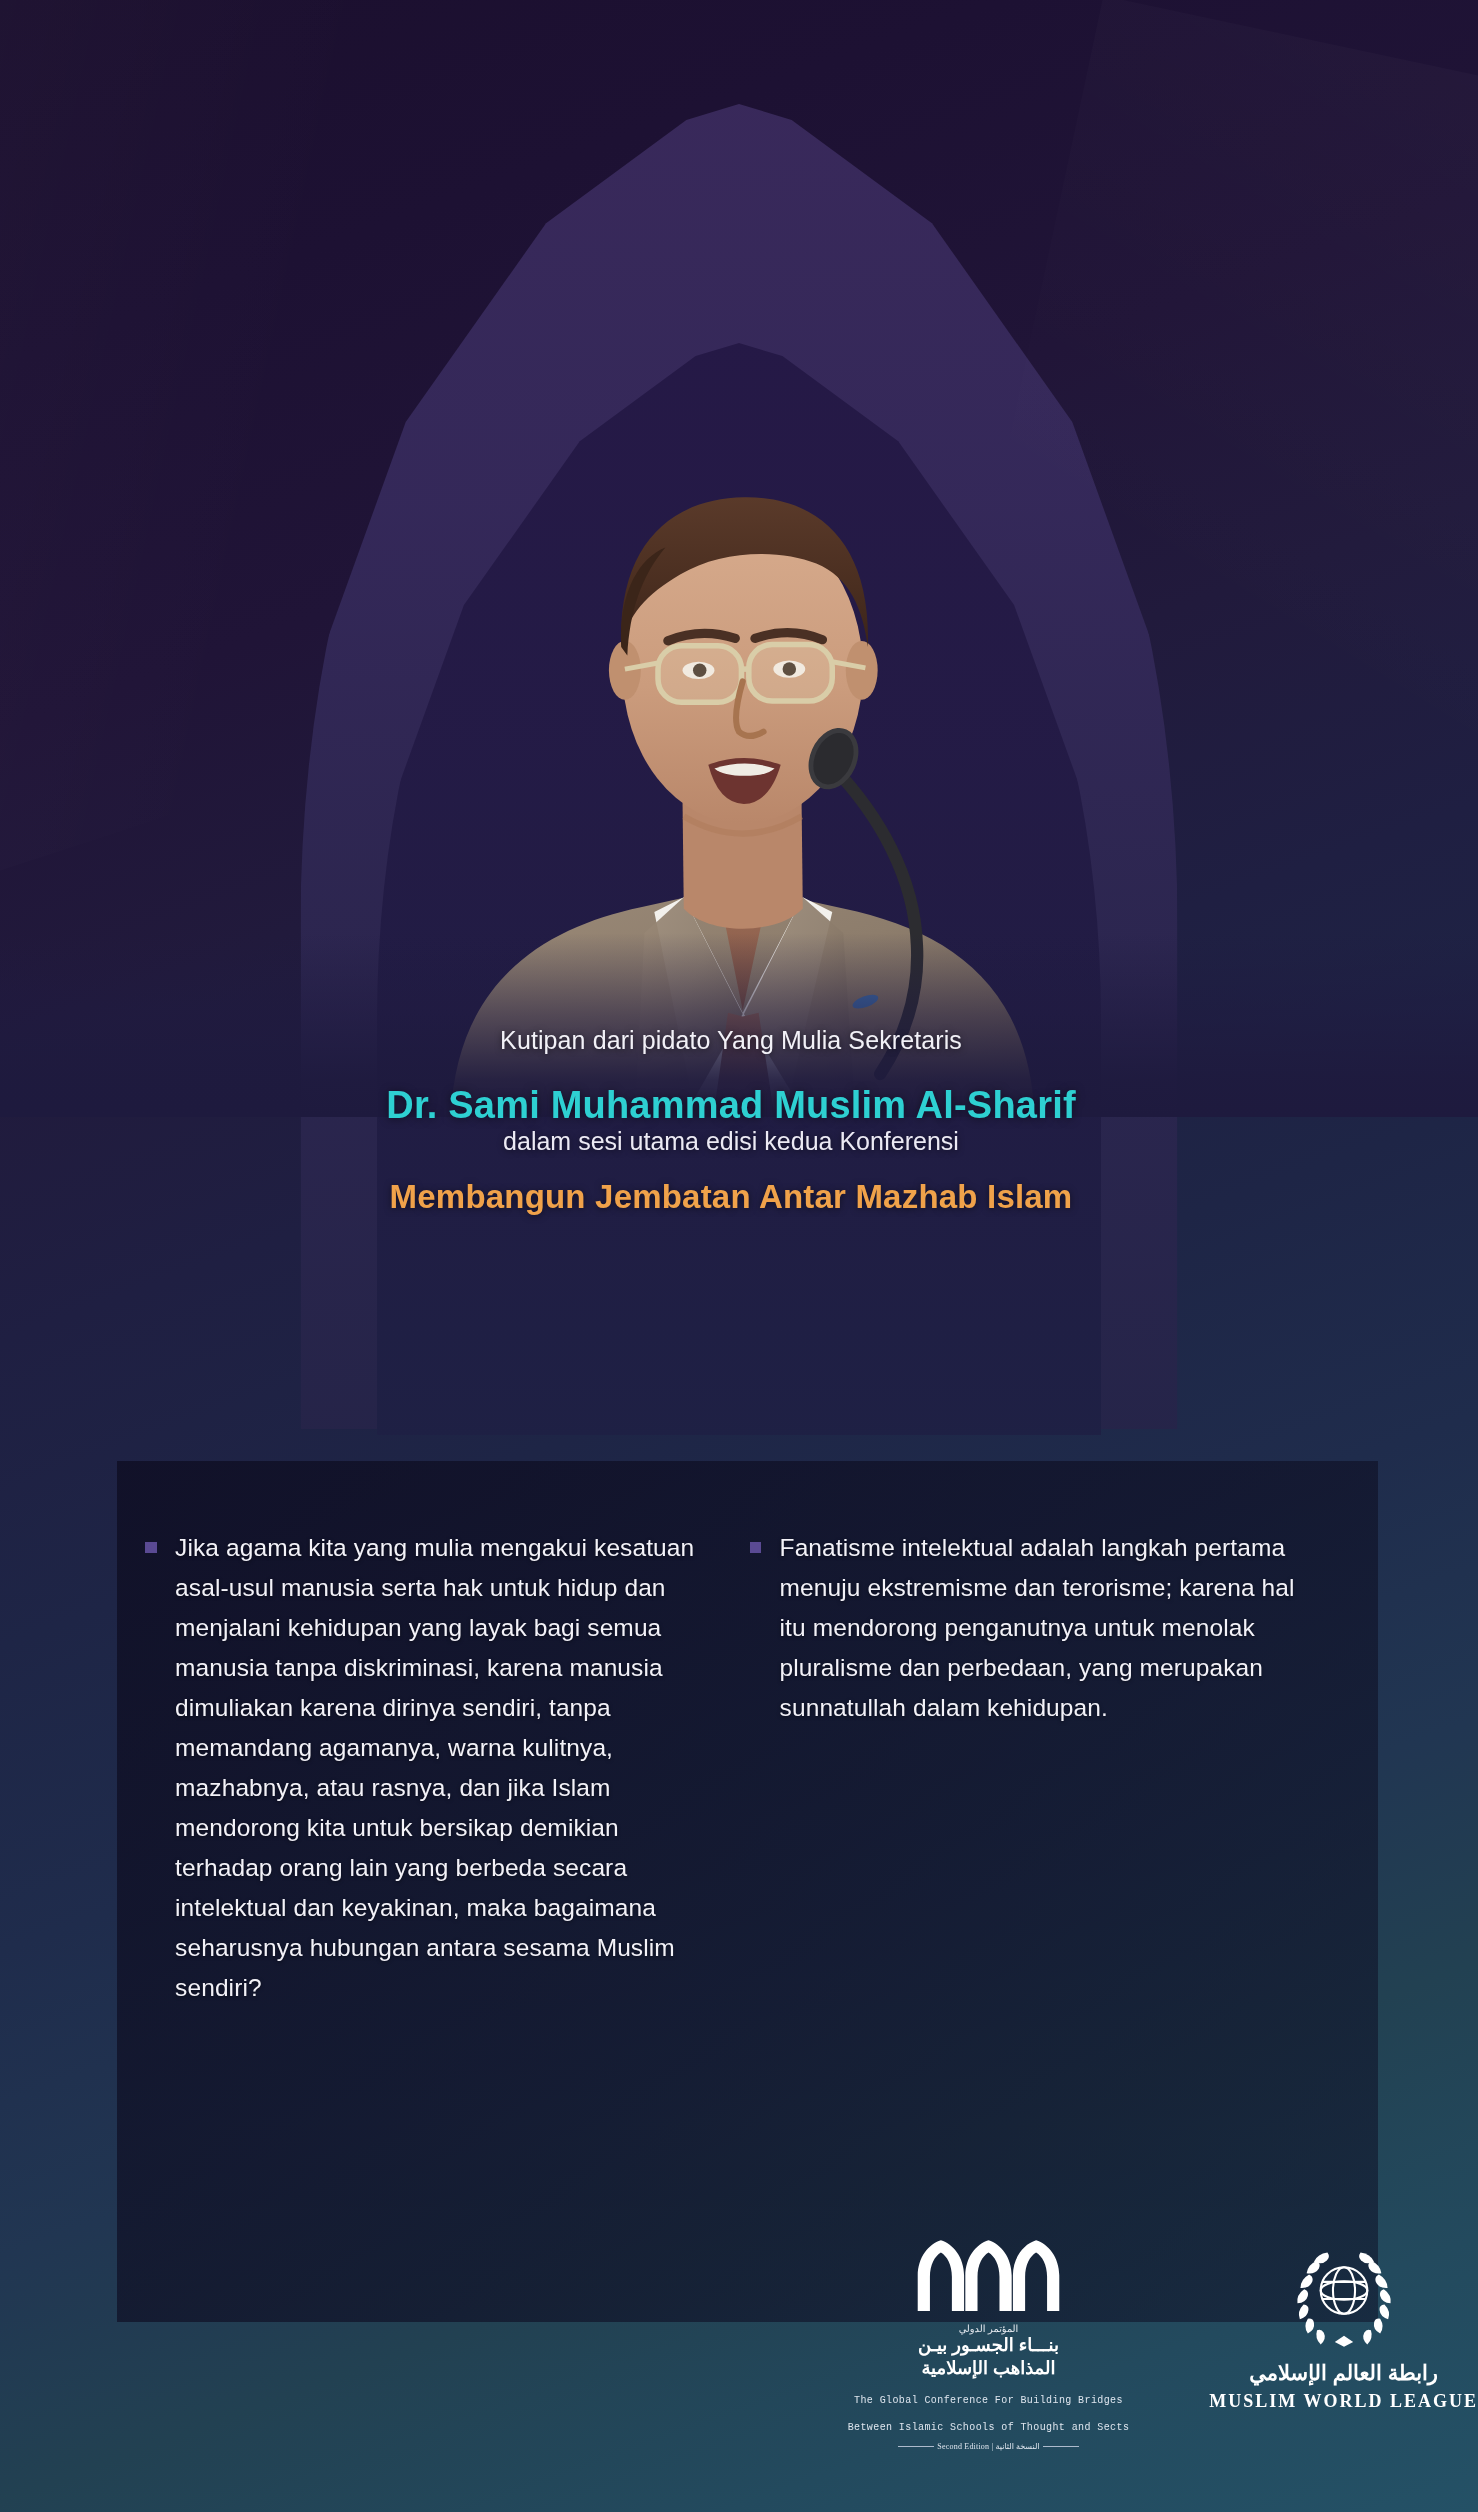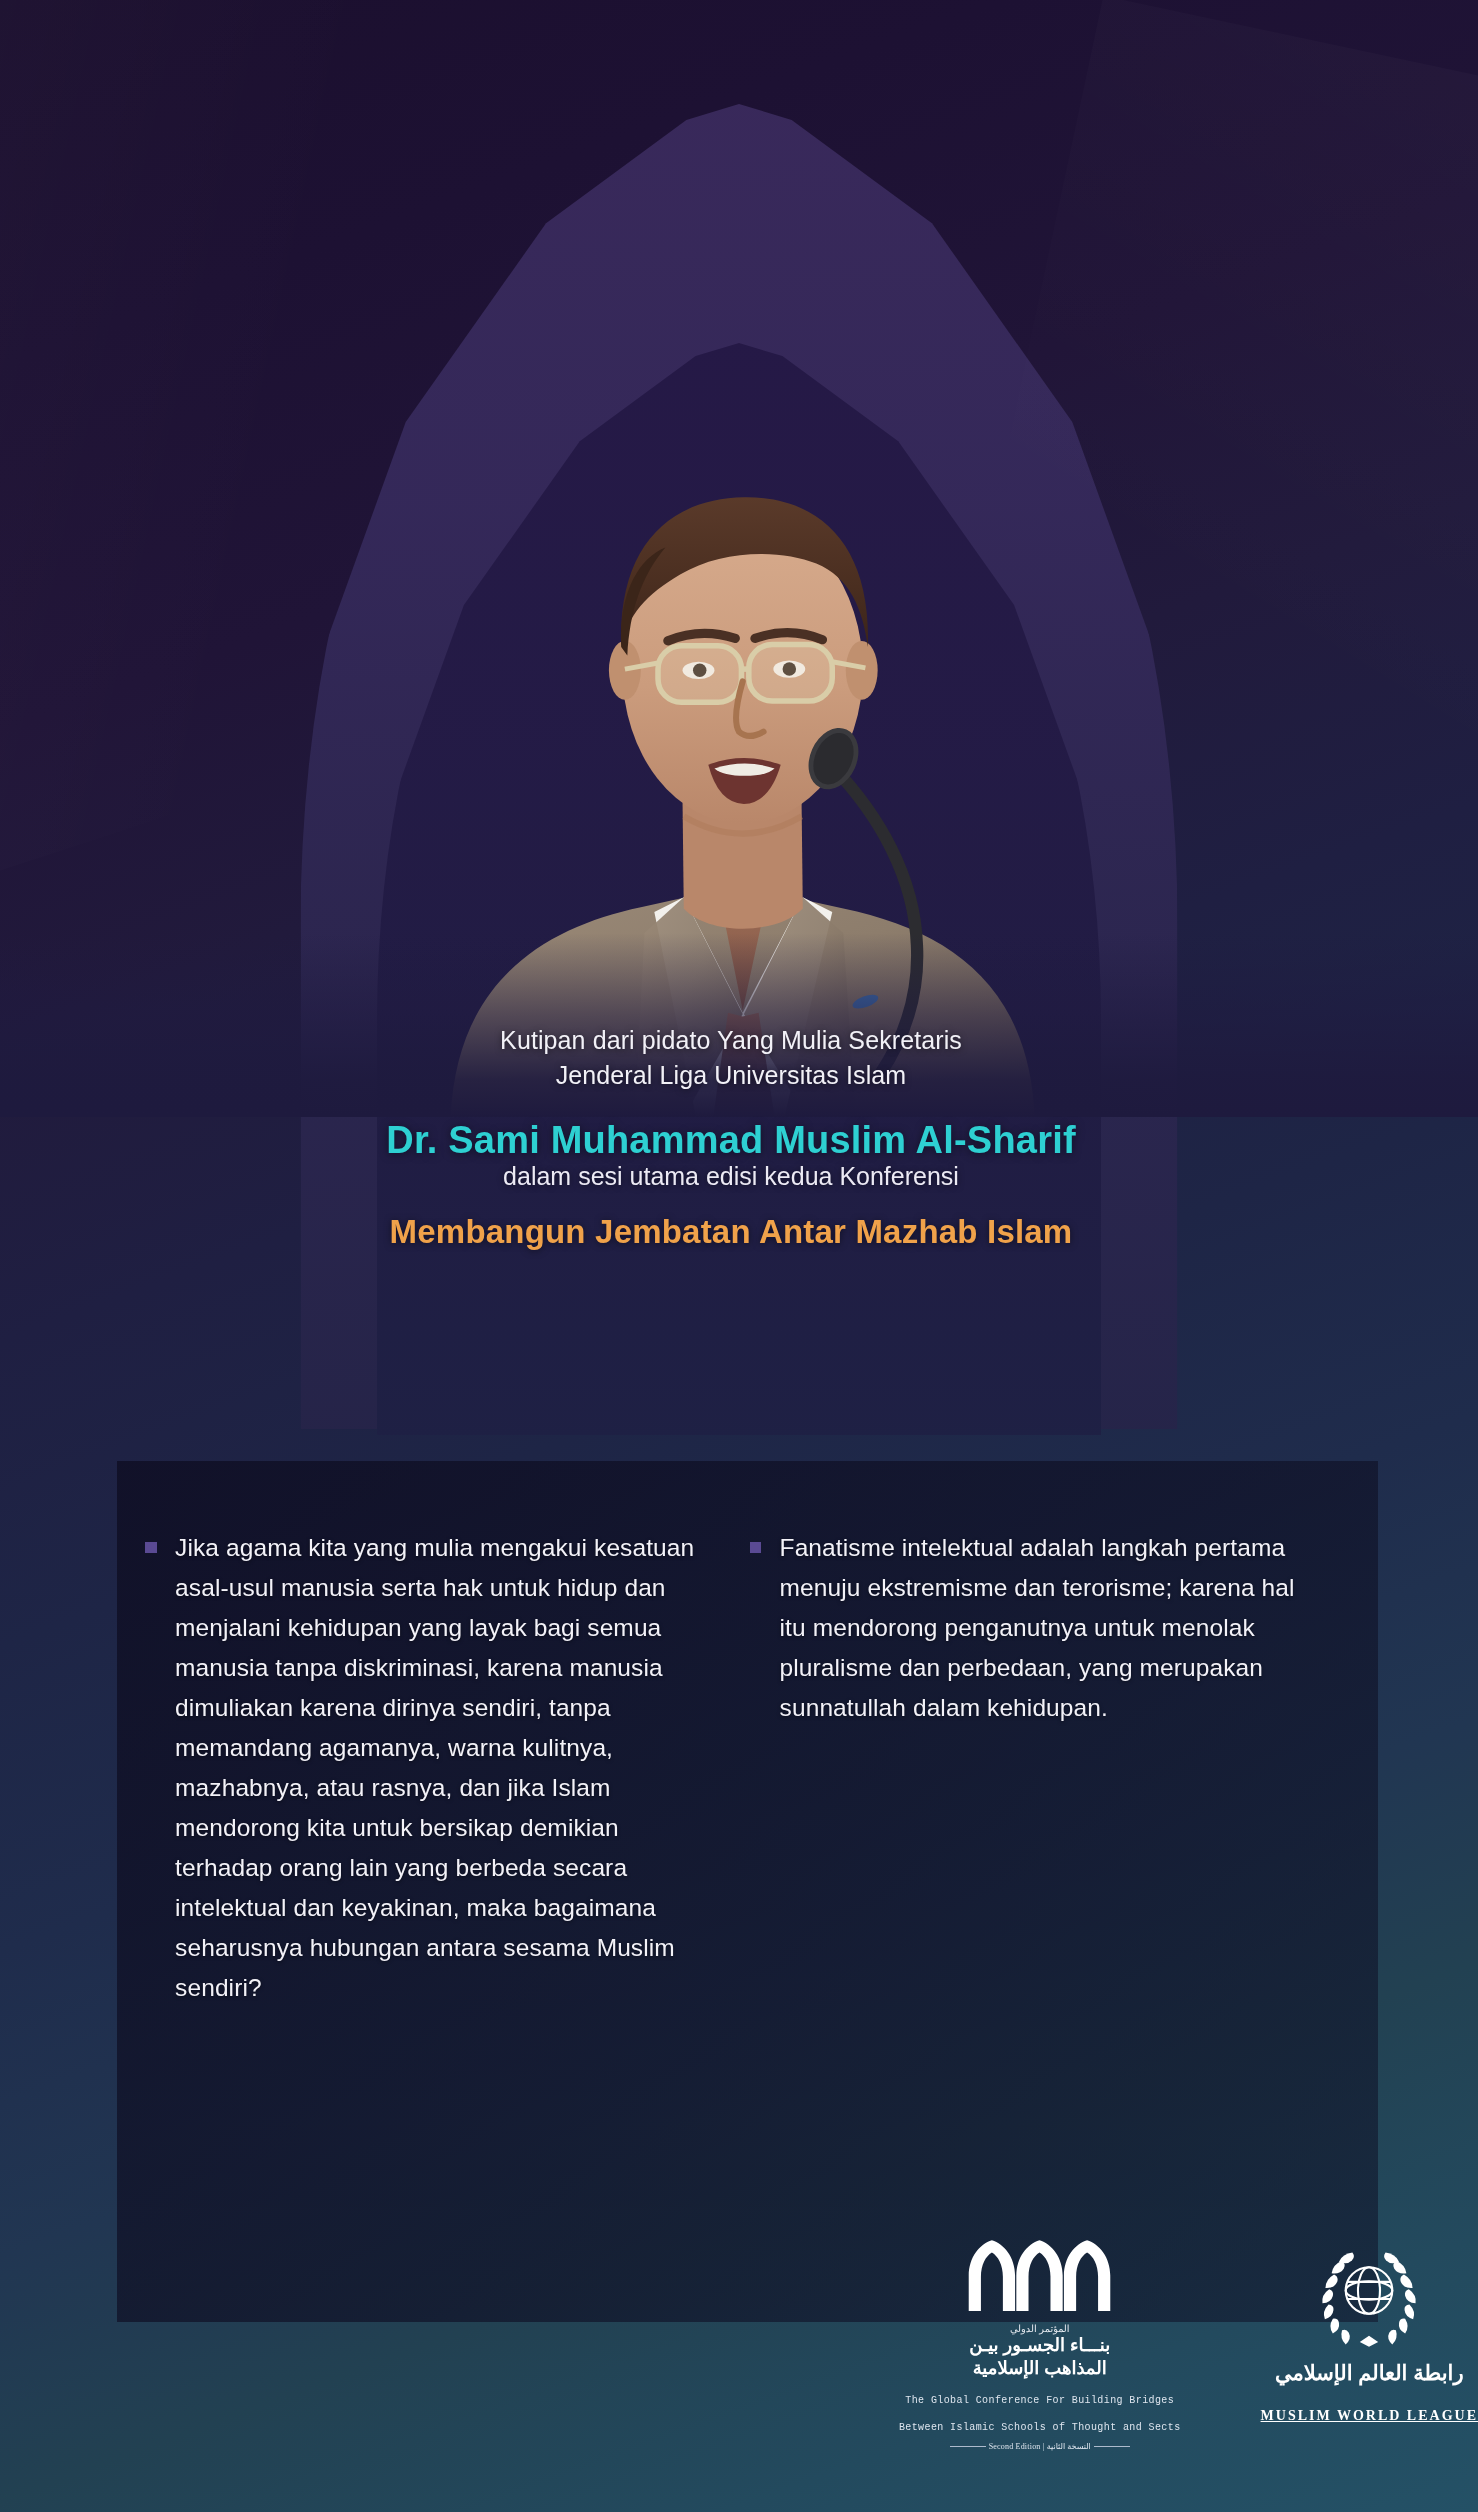--- a/index.html
+++ b/index.html
@@ -133,21 +133,21 @@
     display:flex;align-items:center;gap:3px;margin-top:7.4px;width:100%;justify-content:center;
   }
   .logo-rule .bar{height:1.2px;background:#aebbcd;width:36px;}
   .logo-rule .edition{
     font-family:"Liberation Serif",serif;font-size:8px;color:#dfe6ef;letter-spacing:0.2px;white-space:nowrap;
   }
   #logo-mwl .emblem{margin-bottom:6.1px;}
   #logo-mwl .logo-ar-2{font-size:21px;}
   #mwl-en{
     font-family:"Liberation Serif",serif;
-    font-size:14px;font-weight:700;letter-spacing:2px;color:#fff;margin-top:24px;text-decoration:underline;
+    font-size:18px;font-weight:700;letter-spacing:2px;color:#fff;margin-top:7px;
   }
 </style>
 </head>
 <body>
 
 <div id="poster">
 
   <div class="arch" id="arch-outer"></div>
   <div class="arch" id="arch-inner"></div>
   <div id="sheen-a"></div>
@@ -231,21 +231,20 @@
         <ellipse cx="744" cy="596" rx="30" ry="44" transform="rotate(24 744 596)" fill="#2b2b2f"></ellipse>
       </g>
 
       <ellipse cx="796" cy="992" rx="22" ry="9" transform="rotate(-20 796 992)" fill="#3e6fae"></ellipse>
     </svg>
     <div id="portrait-fade"></div>
   </div>
 
   <div id="headline">
     <div class="sub-line">Kutipan dari pidato Yang Mulia Sekretaris</div>
-    <div class="sub-line">Jenderal Liga Universitas Islam</div>
     <div id="speaker-name">Dr. Sami Muhammad Muslim Al-Sharif</div>
     <div id="session-line">dalam sesi utama edisi kedua Konferensi</div>
     <div id="conference-title">Membangun Jembatan Antar Mazhab Islam</div>
   </div>
 
   <div id="quote-panel">
     <div class="quote-col">
       <span class="bullet"></span>
       <div class="quote-text">Jika agama kita yang mulia mengakui kesatuan asal-usul manusia serta hak untuk hidup dan menjalani kehidupan yang layak bagi semua manusia tanpa diskriminasi, karena manusia dimuliakan karena dirinya sendiri, tanpa memandang agamanya, warna kulitnya, mazhabnya, atau rasnya, dan jika Islam mendorong kita untuk bersikap demikian terhadap orang lain yang berbeda secara intelektual dan keyakinan, maka bagaimana seharusnya hubungan antara sesama Muslim sendiri?</div>
     </div>

